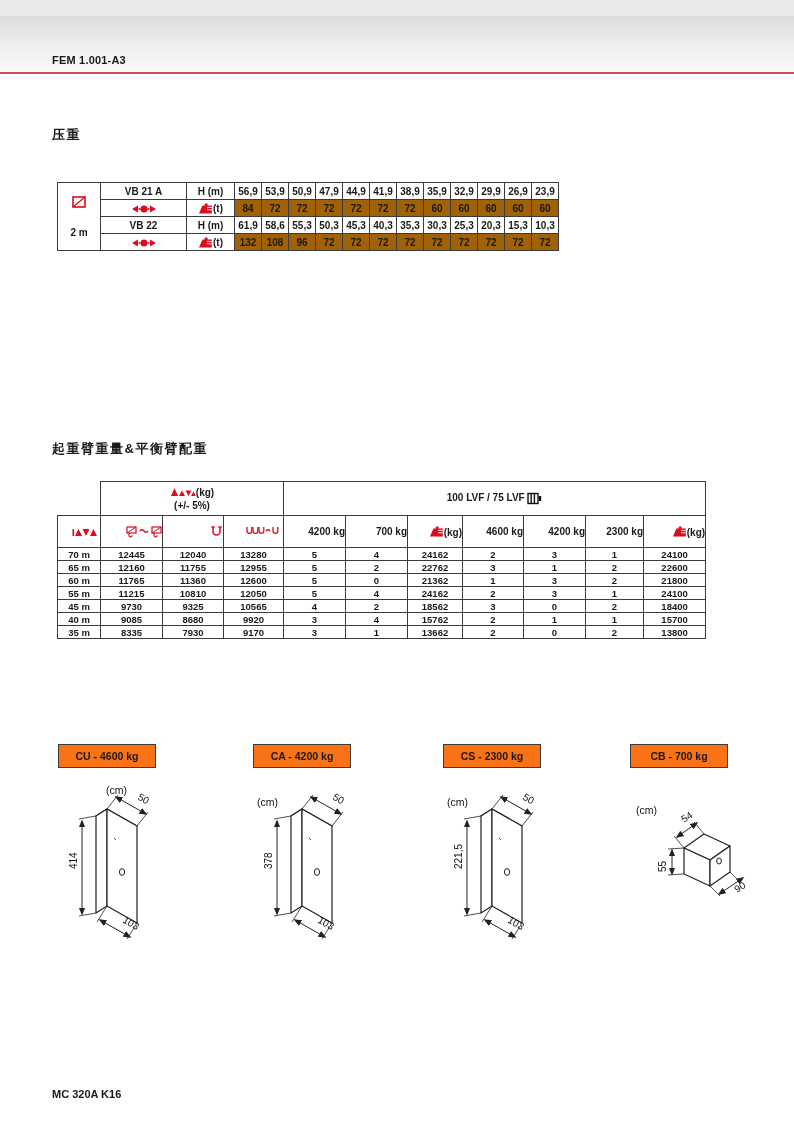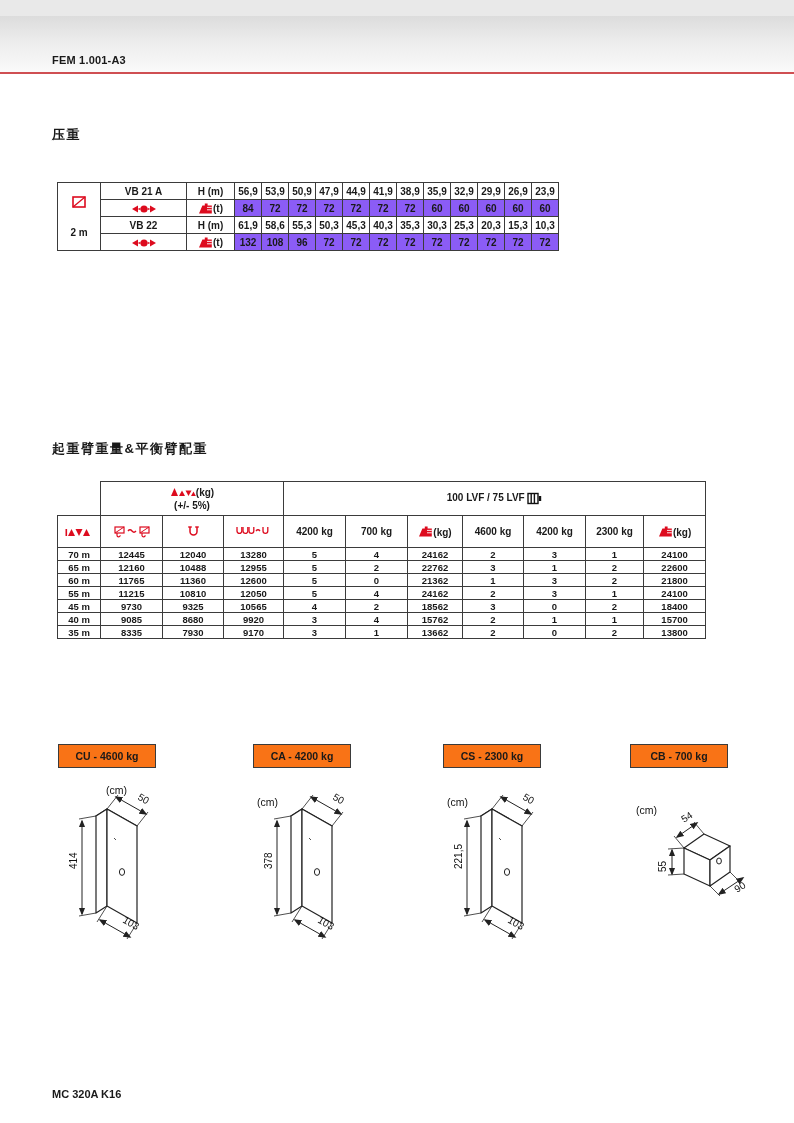--- a/index.html
+++ b/index.html
@@ -20,27 +20,27 @@
   .sec-title { position:absolute; left:52px; margin:0; font-size:13px; font-weight:bold; letter-spacing:1.5px; }
   .t1 { top:110px; } .t2 { top:424px; }
 
   
   .tbl { position:absolute; border-collapse:collapse; table-layout:fixed; text-align:center;
          font-size:10px; font-weight:bold; }
   .tbl td,.tbl th { border:1px solid #3b3b3b; padding:0; white-space:nowrap; overflow:hidden; }
 
   .tbl1 { left:57px; top:166px; width:501px; }
   .tbl1 tr { height:17px; }
-  .tbl1 tr.gray td { background:#8b5cf6; }
+  .tbl1 tr.gray td { background:#a16207; }
   .tbl1 .basecell { background:#fff; }
   .basecell .stack { display:flex; flex-direction:column; align-items:center; gap:18px; }
 
   .tbl2 { left:57px; top:465px; width:648px;padding-left:8px; }
   .tbl2 tr.h1 { height:34px; }
-  .tbl2 tr.h2 { height:32px; }
+  .tbl2 tr.h2 { height:32px;text-align:right; }
   .tbl2 tbody tr { height:13px; }
   .tbl2 tbody td, .tbl2 tbody th { font-size:9.5px; }
   .tbl2 .noborder { border:none; background:transparent; }
   .kgcell .line { line-height:13px; }
 
   .ic { display:inline-block; vertical-align:middle; }
   .ic + span, span + .ic { vertical-align:middle; }
 
   
   .diagram { position:absolute; width:180px; }
@@ -300,21 +300,21 @@
           <td>4</td>
           <td>24162</td>
           <td>2</td>
           <td>3</td>
           <td>1</td>
           <td>24100</td>
         </tr>
         <tr>
           <th>65 m</th>
           <td>12160</td>
-          <td>10488</td>
+          <td>11755</td>
           <td>12955</td>
           <td>5</td>
           <td>2</td>
           <td>22762</td>
           <td>3</td>
           <td>1</td>
           <td>2</td>
           <td>22600</td>
         </tr>
         <tr>

